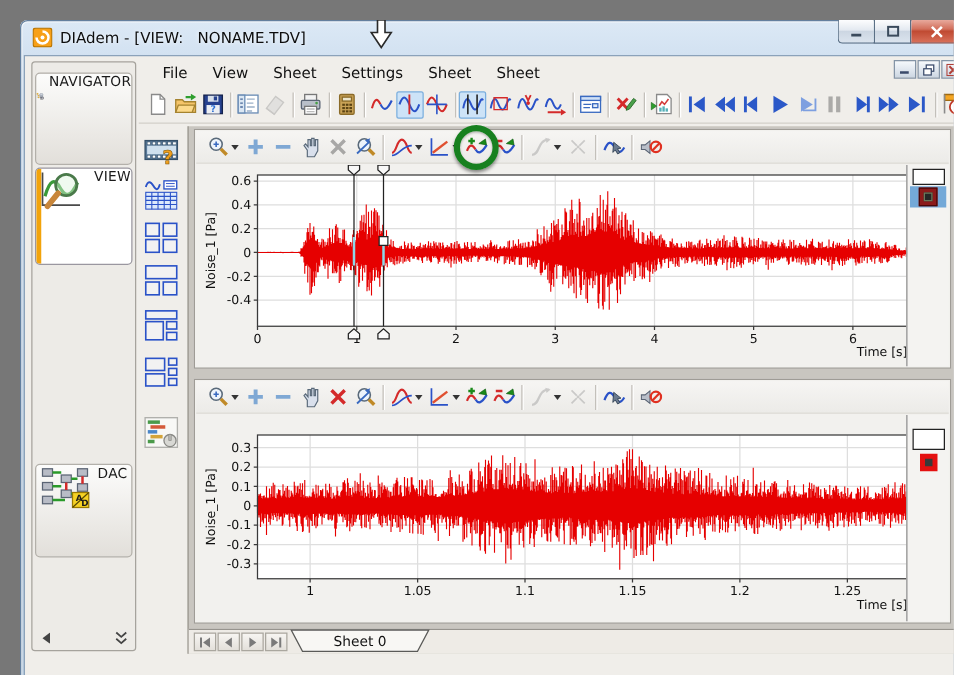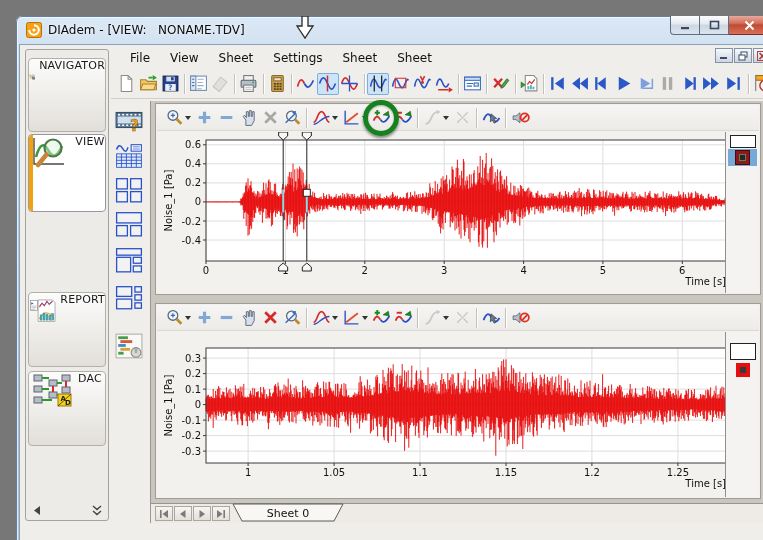--- a/index.html
+++ b/index.html
@@ -373,39 +373,20 @@
               <rect x="30" y="15" width="8" height="6"></rect>
             </g>
             <path d="M10 6h7M10 17h7M10 28h10M25 11h5M25 23h5" stroke="#2a9a2a" stroke-width="2"></path>
             <path d="M21 14v6M34 9v6" stroke="#d42a2a" stroke-width="2"></path>
             <rect x="26" y="22" width="13" height="12" fill="#f5d223" stroke="#9a7a00"></rect>
             <path d="M26 34L39 22" stroke="#5a4a00"></path>
             <text x="28.5" y="28.5" font-size="7" font-weight="bold" fill="#1a1a1a">A</text>
             <text x="33" y="33" font-size="7" font-weight="bold" fill="#1a1a1a">D</text>
           </svg>
           <div class="navlabel">DAC</div>
-        </div>
-        <div class="navbtn" style="top: 242px; height: 75px;">
-          <svg width="42" height="36" viewBox="0 0 42 36">
-            <rect x="2" y="2" width="11" height="15" fill="#fff" stroke="#8a8a8a"></rect>
-            <path d="M3.5 4.5l3.5 2-3.5 2z" fill="#2a52c8"></path>
-            <path d="M3.5 10.5h8M3.5 13h8M3.5 15.5h6" stroke="#9a9a9a" stroke-width=".9"></path>
-            <path d="M14 1h22l4 4v29H14z" fill="#fff" stroke="#8a8a8a"></path>
-            <path d="M16 12l4-6 3.5 4 4-7 3.5 5 5-5" fill="none" stroke="#d43a3a" stroke-width="1.6"></path>
-            <path d="M16 10l4-4 3.5 3 4-5 3.5 3 5-3" fill="none" stroke="#3a62c8" stroke-width="1"></path>
-            <path d="M16 30Q27 12 38 30" fill="none" stroke="#f0a030" stroke-width="2"></path>
-            <g fill="#4aacb4" stroke="#2a7a84" stroke-width=".6">
-              <rect x="17" y="24" width="3" height="8"></rect>
-              <rect x="21.5" y="21" width="3" height="11"></rect>
-              <rect x="26" y="23" width="3" height="9"></rect>
-              <rect x="30.5" y="25" width="3" height="7"></rect>
-              <rect x="35" y="22" width="3" height="10"></rect>
-            </g>
-          </svg>
-          <div class="navlabel">REPORT</div>
         </div>
         <div class="navbtn active" style="top: 84px; height: 78px;">
           <svg width="42" height="36" viewBox="0 0 42 36">
             <path d="M5 3v26h30" fill="none" stroke="#4a4a4a" stroke-width="1.4"></path>
             <path d="M7 22C11 8,15 8,19 15s8 9,14-4" fill="none" stroke="#3a9a3a" stroke-width="2.6"></path>
             <circle cx="24" cy="13" r="8.5" fill="rgba(220,245,220,.45)" stroke="#4a7a4a" stroke-width="2.2"></circle>
             <path d="M17.5 19.5L9 30" stroke="#c8863a" stroke-width="4.5" stroke-linecap="round"></path>
           </svg>
           <div class="navlabel">VIEW</div>
         </div>

